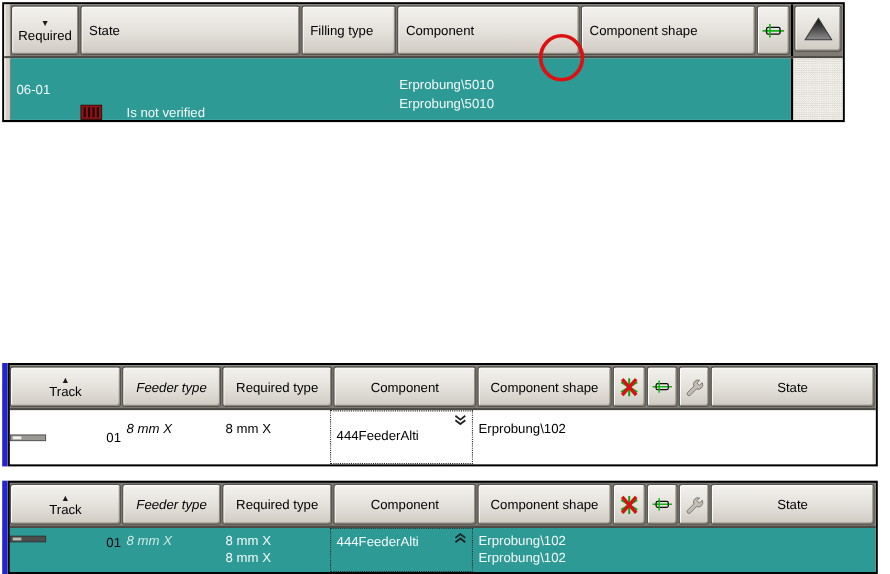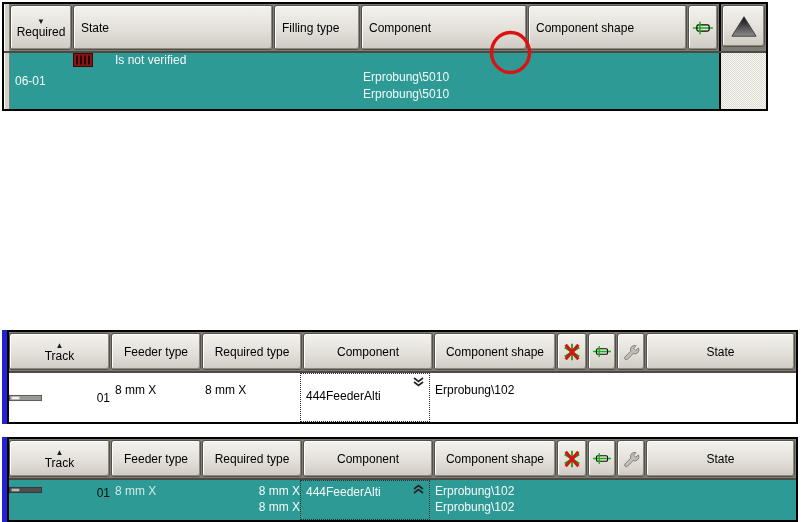--- a/index.html
+++ b/index.html
@@ -26,42 +26,42 @@
   .dotted { border:1px dotted #2e2e2e; }
   .chev { position:absolute; top:3px; right:4px; width:13px; height:10px; }
 
   
   #p1 { left:2px; top:2px; width:764px; height:109px; }
   #p1 .hdr { height:49px; }
   #p1 .bdy { height:56px; }
   #p1 .gutter { width:6px; background:#d4d0c8; border-left:1px solid #fdfdfb; border-right:1px solid #84817a; }
   .rowarea { display:flex; background:#2e9a96; color:#f4faf9; }
   #p1 .c-pos   { width:62px; display:flex; align-items:center; padding-left:5px; }
-  #p1 .c-state { width:200px; display:flex; align-items:flex-start; }
+  #p1 .c-state { width:200px; display:flex; align-items:flex-end; }
   #p1 .c-fill  { width:86px; }
   #p1 .c-comp  { width:166px; padding:16px 0 0 5px; line-height:17px; }
   #p1 .c-shape { width:159px; padding:16px 0 0 5px; line-height:17px; }
   #p1 .c-extra { width:30px; }
   .sbcol  { width:47px; border-left:2px solid #000; display:flex; }
   .sbtrack{ width:47px; border-left:2px solid #000;
             background-color:#dedbd3;
             background-image:conic-gradient(#f7f6f2 25%,transparent 0 50%,#f7f6f2 0 75%,transparent 0);
             background-size:2px 2px; }
   .scrollbtn { flex:1; margin:1px; height:42px; }
   .barcode { margin-left:1px; }
   .statetext { margin-left:22px; }
 
   
   .bluestripe { width:5px; background:#2323d6; }
   #p2 { left:2px; top:330px; width:796px; height:94px; }
   #p3 { left:2px; top:437px; width:796px; height:85px; }
   #p2 .hdr, #p3 .hdr { height:41px; }
   #p2 .bdy { height:47px; background:#fff; color:#000; }
   #p3 .bdy { height:38px; background:#2e9a96; color:#f4faf9; }
-  .w-track{width:101px;} .w-ftype{width:90px;} .w-rtype{width:100px;text-align:right;}
+  .w-track{width:101px;} .w-ftype{width:90px;font-style:italic;} .w-rtype{width:100px;}
   .w-comp{width:130px;}  .w-shape{width:122px;}
   .w-b1{width:30px;} .w-b2{width:28px;} .w-b3{width:28px;} .w-state{flex:1;}
   .c-track { display:flex; align-items:flex-start; justify-content:center; gap:5px; padding-top:5px; }
   #p2 .c-track { align-items:center; padding-top:0; }
   .c-txt { padding:3px 0 16px 5px; line-height:16px; }
   #p2 .c-txt { display:flex; align-items:center; padding-top:0; }
   #p2 .c-compcell { line-height:44px; padding-left:5px; }
   #p3 .c-compcell { padding:3px 0 0 5px; line-height:16px; }
   .tracknum { font-size:12px;margin-left:48px; }
   #p3 .tracknum { color:#0a0a0a; margin-top:1px; }

